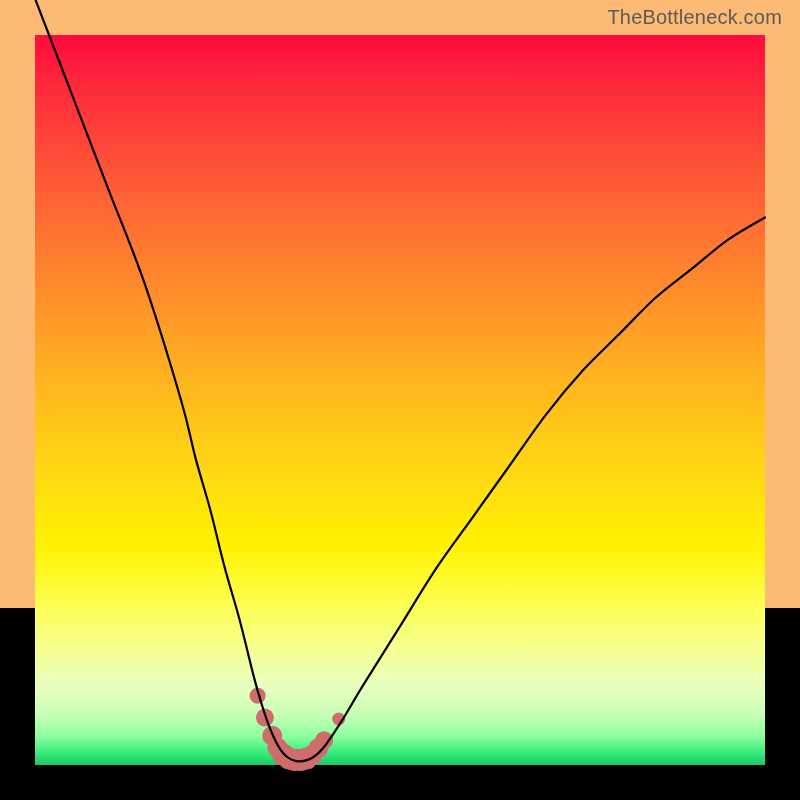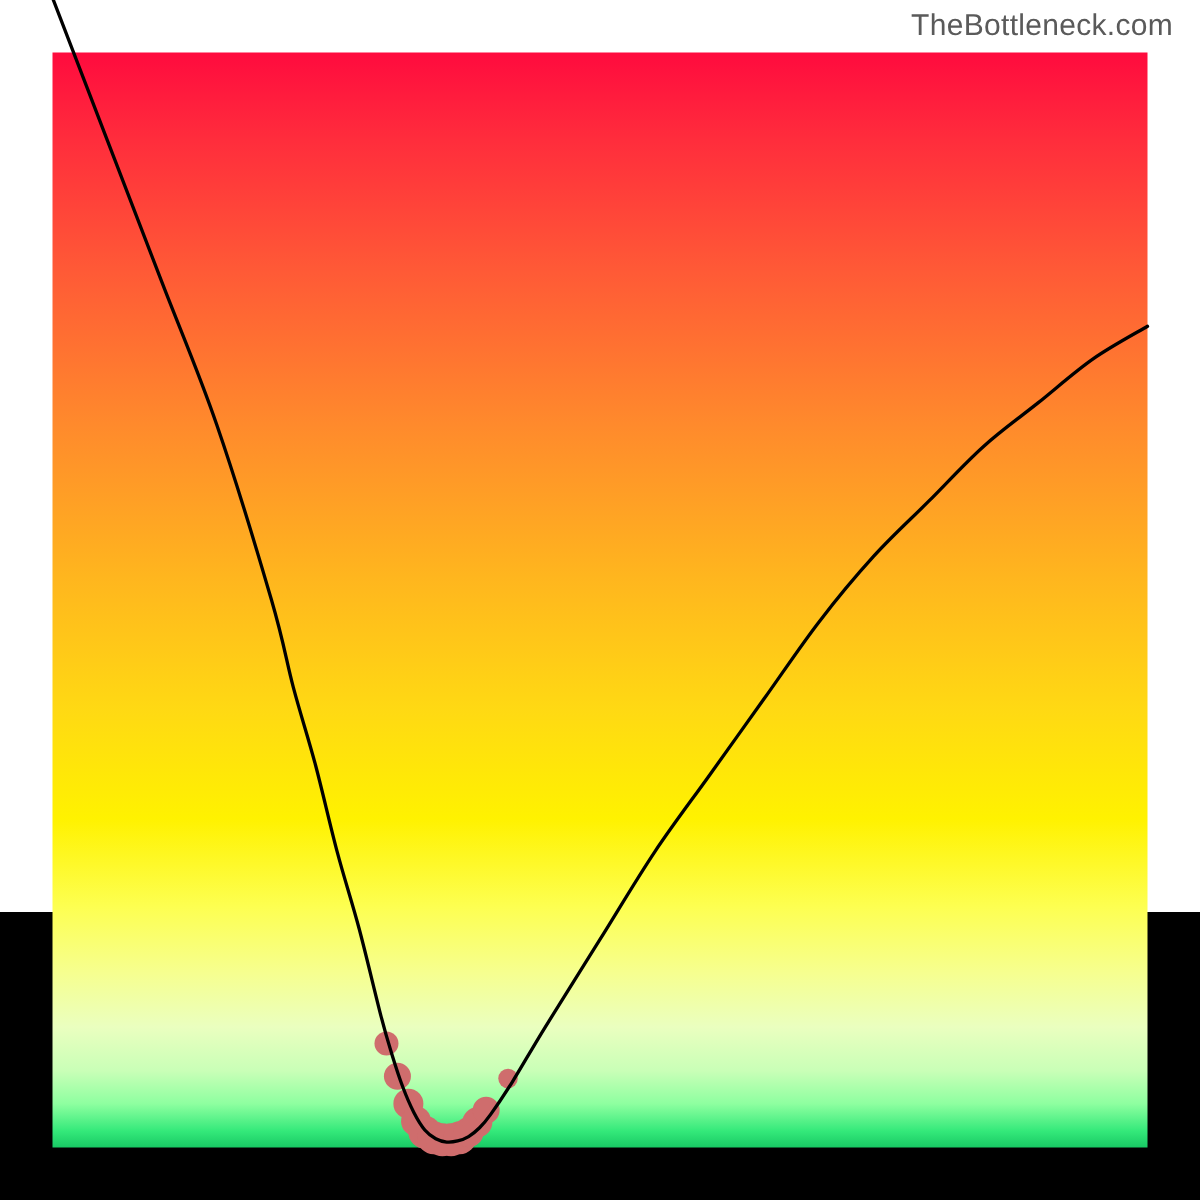--- a/index.html
+++ b/index.html
@@ -10,21 +10,21 @@
     background: #000;
     overflow: hidden;
     font-family: Arial, Helvetica, sans-serif;
   }
   .frame {
     position: absolute;
     left: 0;
     top: 0;
     width: 800px;
     height: 608px;
-    background: #ffffff;
+    background: #fdba74;
   }
   .plot {
     position: absolute;
     left: 35px;
     top: 35px;
     width: 730px;
     height: 730px;
     background: linear-gradient(to bottom,
       #ff0b3e 0%,
       #ff2d3c 8%,

